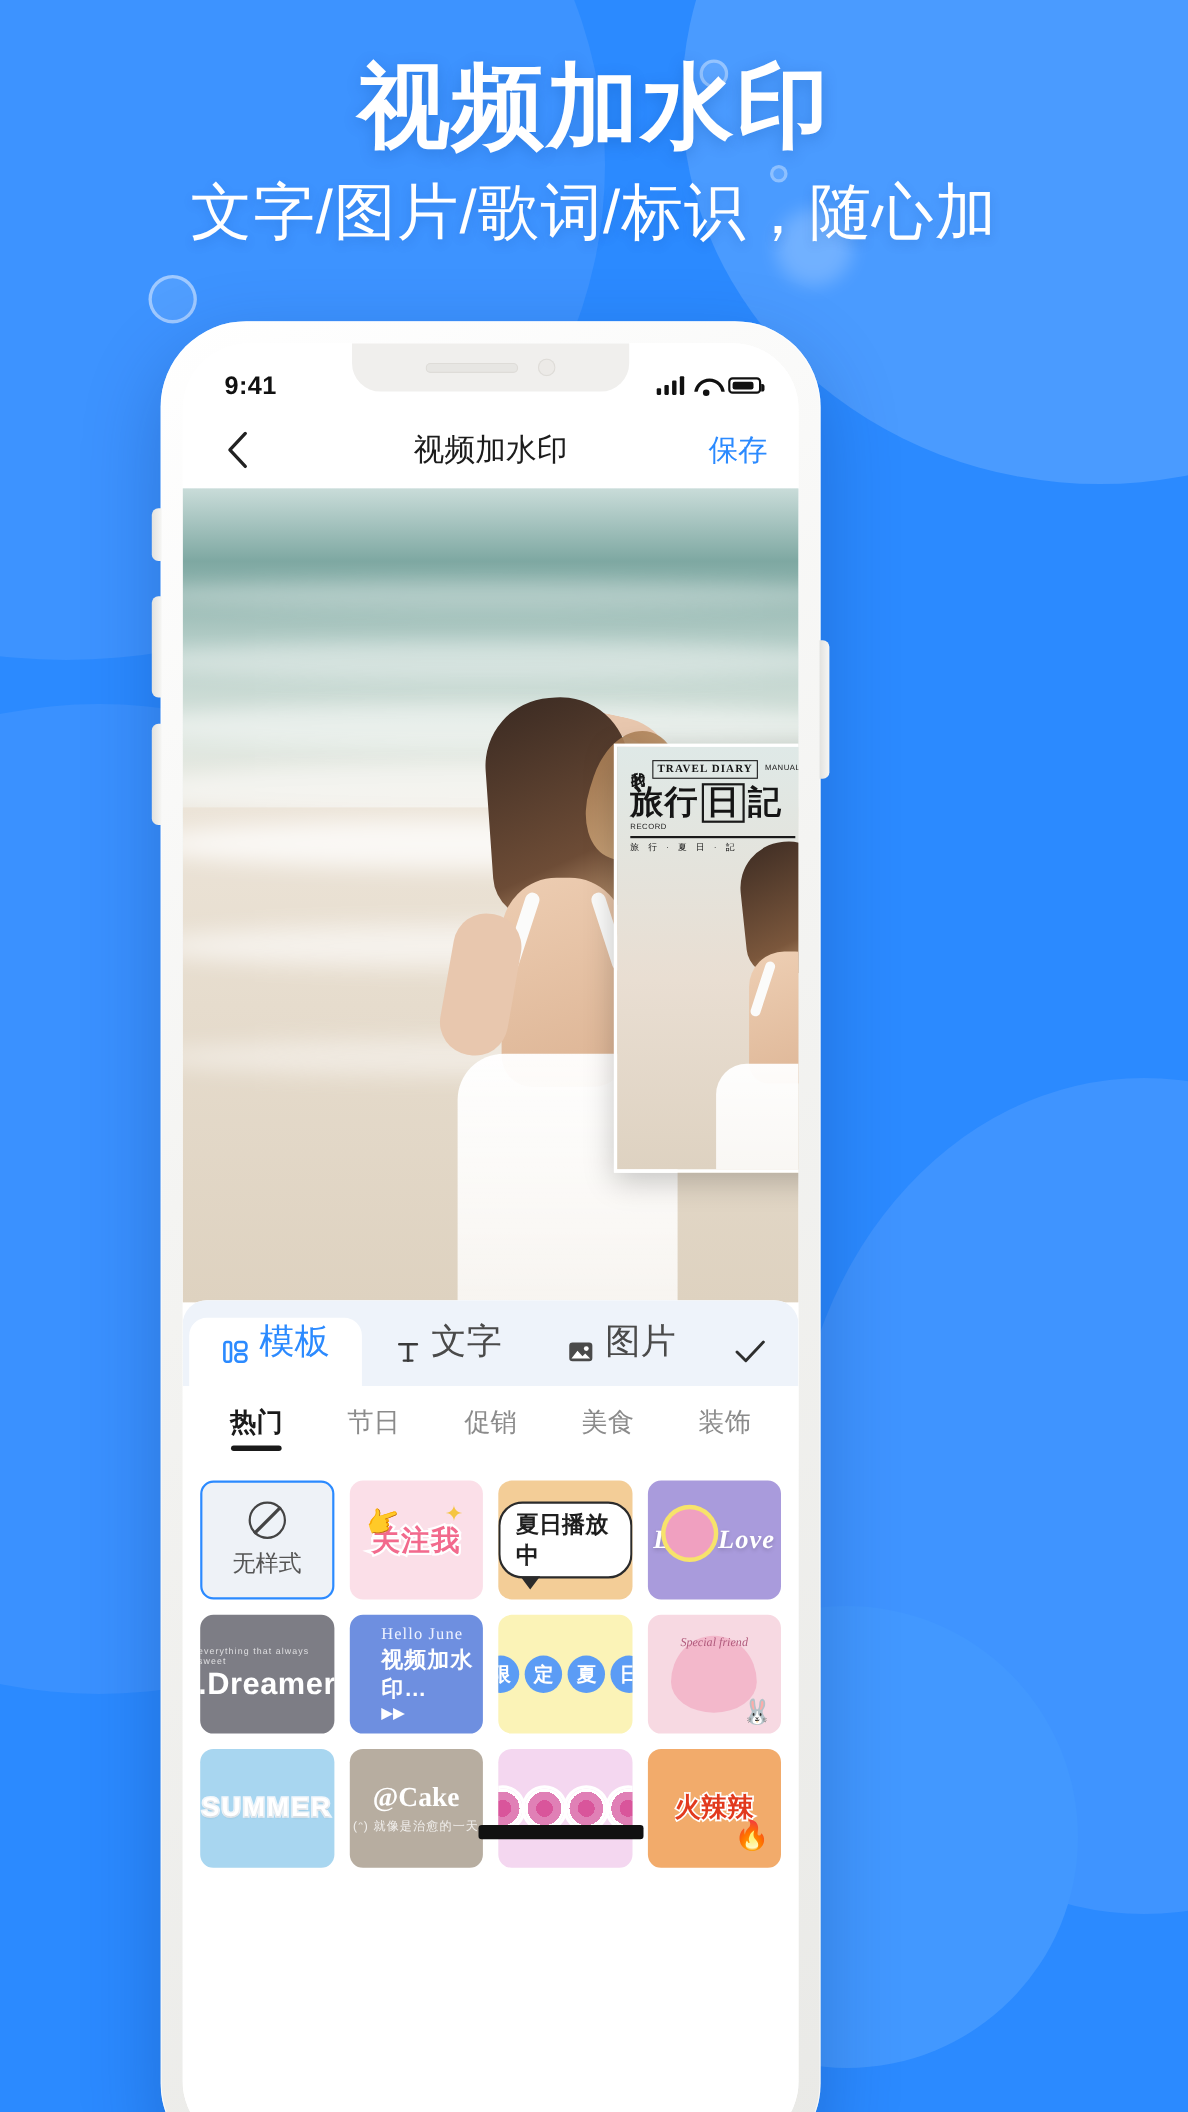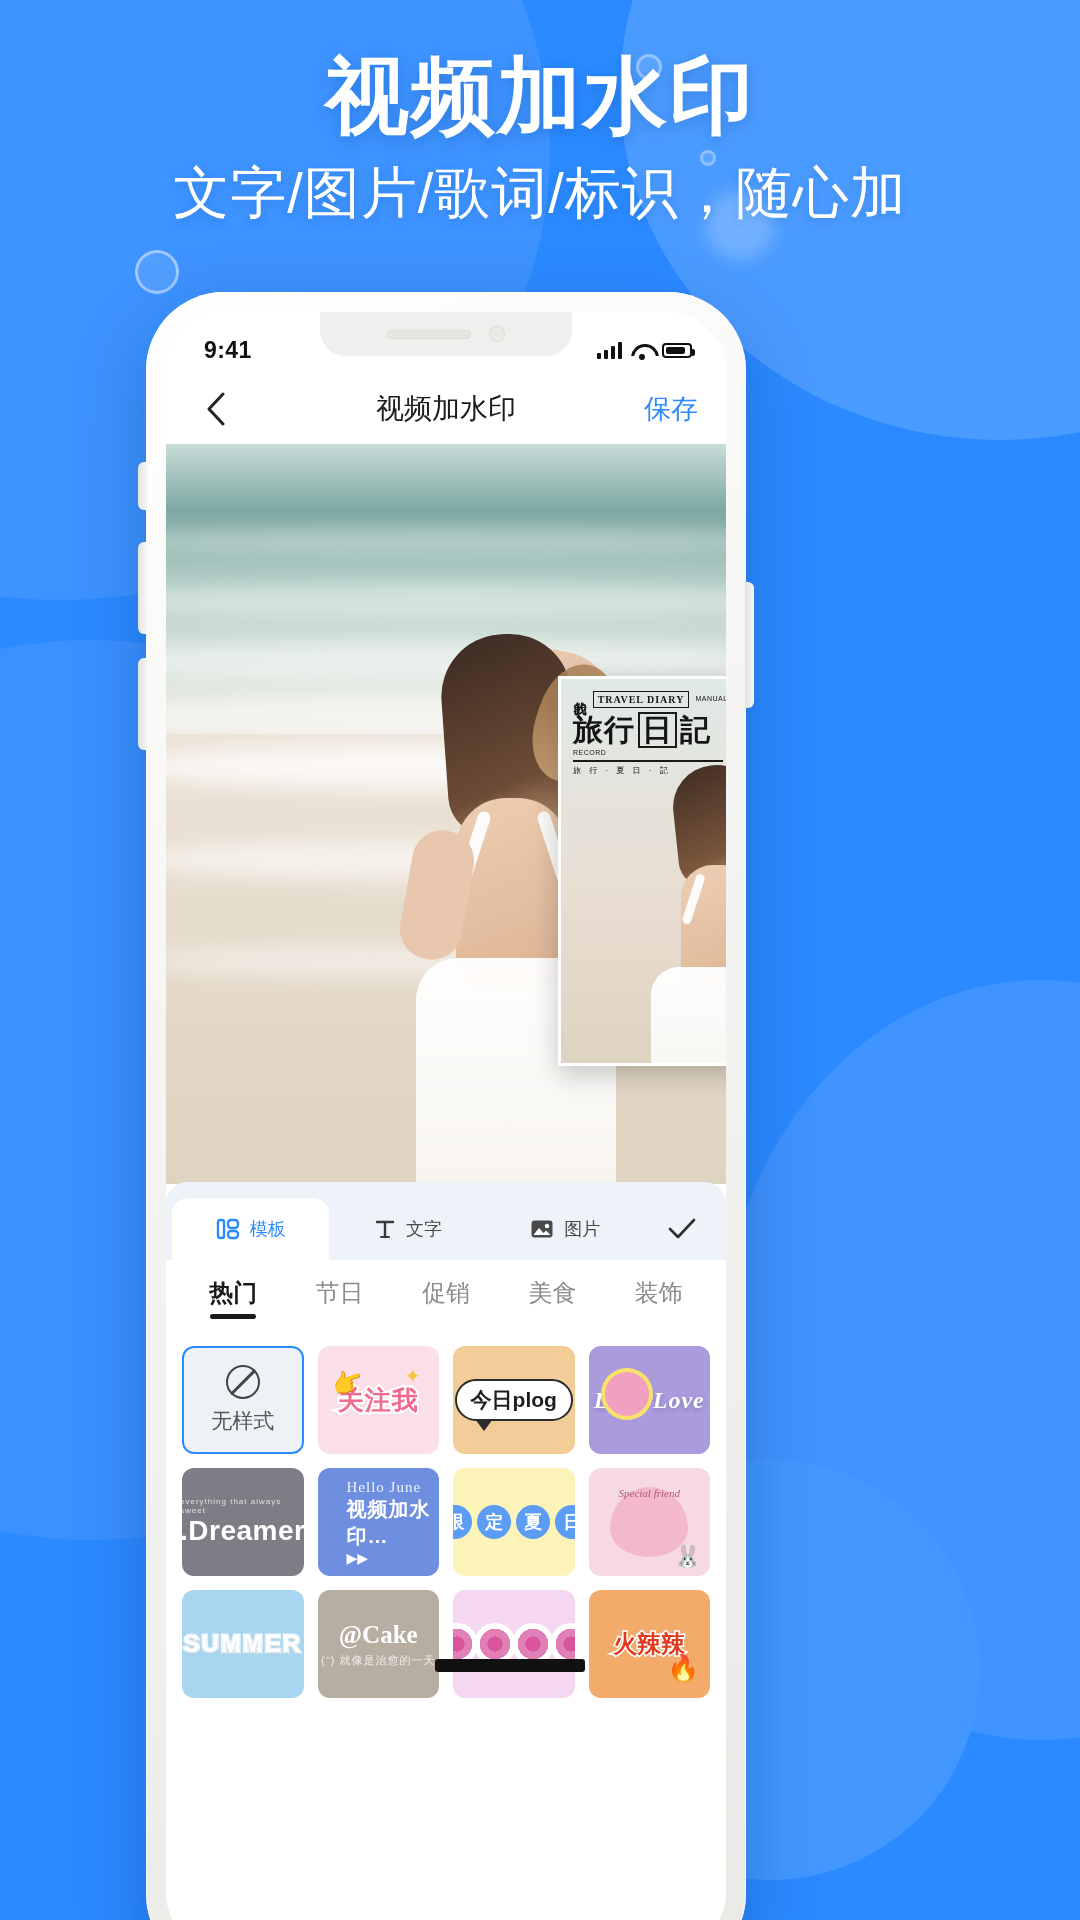--- a/index.html
+++ b/index.html
@@ -331,22 +331,22 @@
   }
   .tabbar {
     height: 78px;
     background: #eef3fa;
     display: flex; align-items: flex-end;
     padding: 0 6px;
   }
   .tab {
     flex: 1;
     height: 62px;
-    display:flex; align-items:center; justify-content:center; gap: 10px;
-    font-size: 18px; color: #4a4a4a;
+    display:flex; justify-content:center; gap: 10px;
+    font-size: 32px; color: #4a4a4a;
     border-radius: 16px 16px 0 0;
   }
   .tab.active { background:#fff; color:#2b8aff; font-weight: 500; }
   .tab .ticon { display:flex; align-items:center; }
   .tab-check { flex: 0 0 76px; }
 
   .catbar {
     height: 76px;
     display: flex; align-items: center;
     background: #fff;
@@ -650,21 +650,21 @@
           <span class="lbl">无样式</span>
         </div>
 
         <div class="cell t-follow">
           <span class="hand">👉</span>
           <span class="spark">✦</span>
           <span class="tpl-txt">关注我</span>
         </div>
 
         <div class="cell t-plog">
-          <span class="bubble-lbl">今日plog</span>
+          <span class="bubble-lbl">夏日播放中</span>
         </div>
 
         <div class="cell t-love">
           <span class="heart"></span>
           <span class="tpl-txt">Love Love</span>
         </div>
 
         <div class="cell t-dreamer">
           <div style="text-align:left">
             <div class="tiny">everything that always sweet</div>

